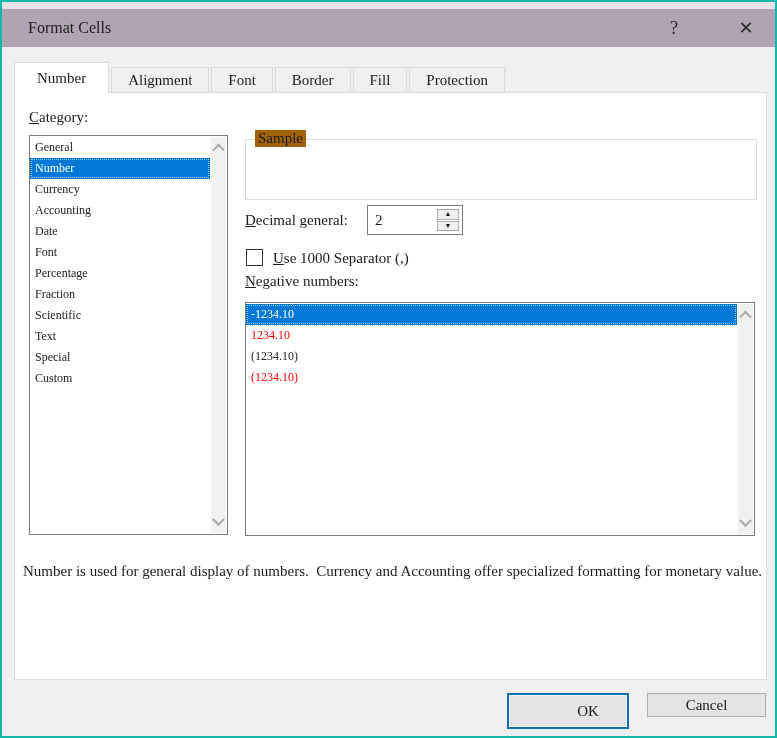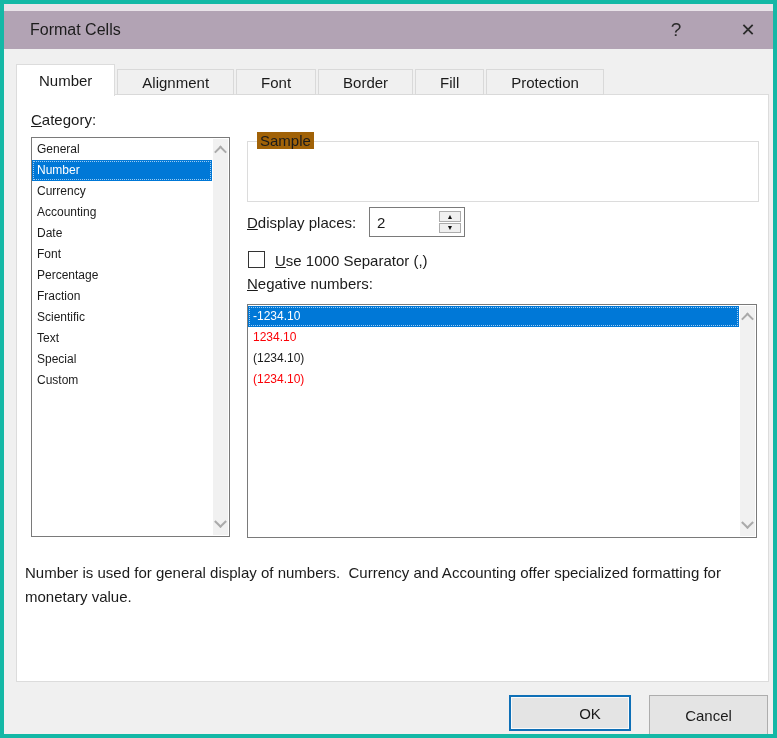--- a/index.html
+++ b/index.html
@@ -4,33 +4,34 @@
 <style>
   html,body{margin:0;padding:0;}
   body{
     width:777px;height:738px;
     font-family:"Liberation Sans","DejaVu Sans",sans-serif;
     -webkit-font-smoothing:antialiased;
     color:#1b1b1b;
   }
   .dialog{
     position:relative;width:777px;height:738px;
-    background:#f0f0f0;border:4px solid #14b8a6;box-sizing:border-box;
+    background:#f0f0f0;border:2px solid #14b8a6;box-sizing:border-box;
     overflow:hidden;
+    font-family:Liberation Serif, serif;
   }
   
   .win-top-strip{position:absolute;left:0;top:0;width:100%;height:7px;background:#e9e3e9;}
   .titlebar{position:absolute;left:0;top:7px;width:100%;height:38px;background:var(--titlebar,#b2a3b4);}
   .window-title{position:absolute;left:26px;top:50%;transform:translateY(-50%);font-size:16px;color:#1c1c1c;}
   .caption-btn{position:absolute;top:7px;height:38px;display:flex;align-items:center;justify-content:center;color:#2a2a2a;cursor:default;}
   .help-button{left:652px;width:40px;font-size:19px;}
   .close-button{left:721px;width:46px;font-size:18px;}
   
   .tab-bar{position:absolute;left:12px;top:60px;height:31px;display:flex;align-items:flex-end;z-index:3;}
-  .tab{box-sizing:border-box;height:26px;padding:0 24px;display:flex;align-items:center;background:#f0f0f0;border:1px solid #d9d9d9;margin-right:2px;font-size:15px;white-space:nowrap;}
+  .tab{box-sizing:border-box;height:26px;padding:0 16px;display:flex;align-items:center;background:#f0f0f0;border:1px solid #d9d9d9;margin-right:2px;font-size:15px;white-space:nowrap;}
   .tab.selected{height:32px;background:#fff;border-color:#dcdcdc;border-bottom:none;margin-bottom:-1px;padding:0 22px;}
   
   .tab-page{position:absolute;left:12px;top:90px;width:753px;height:588px;background:#fff;border:1px solid #dcdcdc;box-sizing:border-box;z-index:2;}
   .accel{text-decoration:underline;}
   .field-label{position:absolute;font-size:15px;color:#1b1b1b;}
   
   .listbox{position:absolute;background:#fff;border:1px solid #7a7a7a;box-sizing:border-box;}
   .list-rows{position:absolute;left:0;top:1px;right:17px;}
   .list-row{height:21px;line-height:21px;padding-left:5px;font-size:12px;color:#1b1b1b;white-space:nowrap;}
   .list-row.selected{background:var(--accent,#0078d7);color:#fff;outline:1px dotted #9ecbf0;outline-offset:-2px;}
@@ -53,21 +54,21 @@
   .spin-btn{flex:1;background:#f0f0f0;border:1px solid #acacac;display:flex;align-items:center;justify-content:center;font-size:7px;color:#111;box-sizing:border-box;}
   .spin-btn.up{margin-bottom:1px;}
   
   .checkbox{position:absolute;left:231px;top:156px;width:17px;height:17px;border:1px solid #333;background:#fff;box-sizing:border-box;}
   .checkbox-label{position:absolute;left:258px;top:157px;font-size:15px;}
   
   .description{position:absolute;left:8px;top:466px;width:741px;font-size:15px;line-height:24px;white-space:pre-wrap;}
   
   .push-button{position:absolute;display:flex;align-items:center;justify-content:center;font-size:15px;box-sizing:border-box;color:#1b1b1b;cursor:default;}
   .ok-button{left:505px;top:691px;width:122px;height:36px;background:var(--btnface,#e1e1e1);border:2px solid #0f70b7;box-shadow:inset 0 0 0 1px #fafafa;padding-left:40px;}
-  .cancel-button{left:645px;top:691px;width:119px;height:40px;background:var(--btnface,#e1e1e1);border:1px solid #adadad;}
+  .cancel-button{left:645px;top:691px;width:119px;height:24px;background:var(--btnface,#e1e1e1);border:1px solid #adadad;}
 </style>
 </head>
 <body>
 
 <div class="dialog">
 
   <div class="win-top-strip"></div>
 
   <div class="titlebar">
     <span class="window-title">Format Cells</span>
@@ -130,21 +131,21 @@
           </div>
       </div>
     </div>
 
     <div class="sample-group">
       <span class="sample-legend">Sample</span>
       <span class="sample-value"></span>
     </div>
 
     <div class="field-label" style="left:230px;top:119px;">
-      <span class="accel">D</span><span>display places:</span>
+      <span class="accel">D</span><span>ecimal general:</span>
     </div>
 
     <div class="spinbox">
       <span class="spin-value">2</span>
       <div class="spin-buttons">
         <div class="spin-btn up">
             <span>▲</span>
           </div>
         <div class="spin-btn down">
             <span>▼</span>

